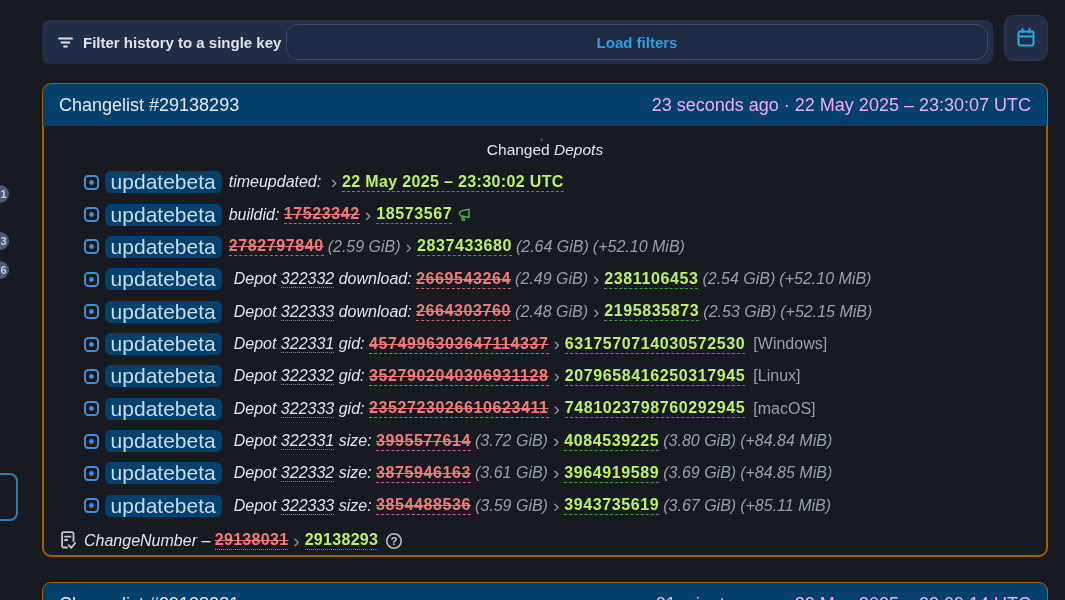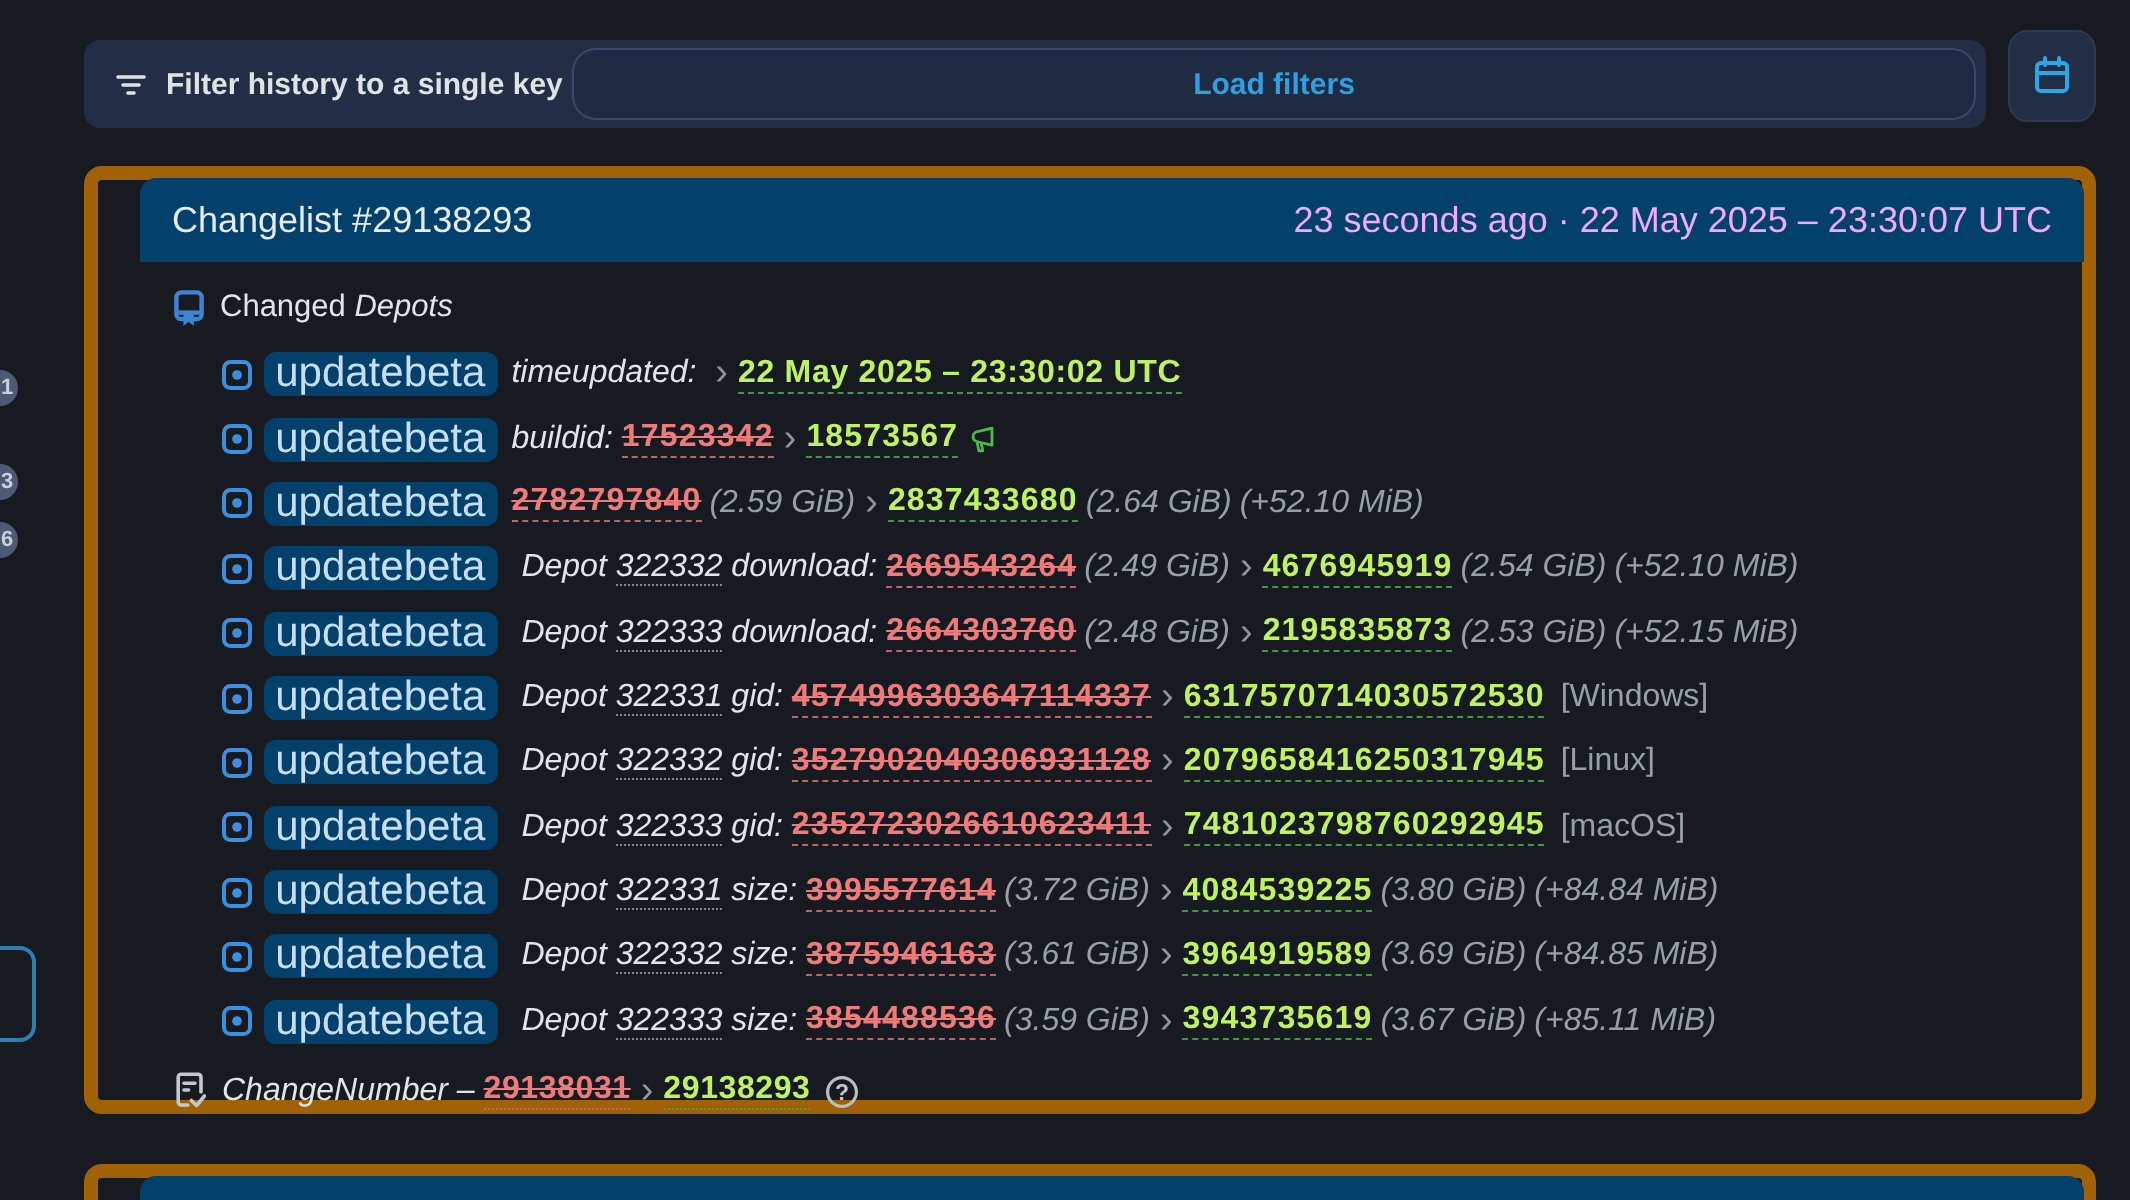--- a/index.html
+++ b/index.html
@@ -23,32 +23,32 @@
     background:#1e2b42; border:1px solid #39486b; border-radius:12px;
     display:flex; align-items:center; justify-content:center;
   }
   .finput span { color:#2f9fe0; font-size:15px; font-weight:700; }
   .calbtn {
     position:absolute; left:1004px; top:15px; width:44px; height:46px;
     background:#212e45; border:1px solid #2c3950; border-radius:10px;
     display:flex; align-items:center; justify-content:center;
   }
   .card { position:absolute; left:42px; width:1006px;
-    border:7px solid #a16207; border-radius:9px; background:#171a21;padding-left:22px; }
+    border:2px solid #a16207; border-radius:9px; background:#171a21; }
   #card1 { top:83px; height:474px; }
   #card2 { top:582px; height:60px; }
   .chead {
     height:42px; background:#03406b; border-radius:8px 8px 0 0;
     display:flex; align-items:center; justify-content:space-between;
     padding:0 16px; margin:-1px -1px 0 -1px;
   }
   .chead .t1 { color:#e8ebee; font-size:18px; }
   .chead .t2 { color:#f0abfc; font-size:18px; }
   .cbody { padding:12px 16px 0 16px; }
-  .sechead { display:flex; align-items:center; height:21px; color:#e2e5e8; font-size:15.5px; }
+  .sechead { display:flex; align-items:center; height:21px; color:#e2e5e8; font-size:15.5px;flex-direction:column; }
   .sechead svg { margin-right:8px; }
   .row { display:flex; align-items:center; height:22px; margin-top:10.35px; margin-left:23.6px; font-size:16px; white-space:nowrap;}
   .row.first { margin-top:12.3px; }
   .ric { flex:0 0 auto; }
   .badge {
     display:inline-flex; align-items:center; height:22px; padding:0 6px;
     background:#03406b; border-radius:6px; color:#c7ddf1; font-size:21px;
     margin-left:6px; margin-right:7px;
   }
   .lbl { font-style:italic; color:#e2e5e8; }
@@ -156,21 +156,21 @@
         <div class="row">
           <svg class="ric" width="15" height="15" viewBox="0 0 15 15" fill="none">
             <rect x="1" y="1" width="13" height="13" rx="3.2" stroke="#3d8ede" stroke-width="2"></rect>
             <circle cx="7.5" cy="7.5" r="2.4" fill="#3d8ede"></circle>
           </svg>
           <span class="badge">updatebeta</span>
           <span class="lbl dlbl">Depot <span class="du">322332</span> download:&nbsp;</span>
           <span class="old ">2669543264</span>
           <span class="gry">(2.49 GiB)</span>
           <span class="sep">›</span>
-          <span class="new ">4676945919</span>
+          <span class="new ">2381106453</span>
           <span class="gry">(2.54 GiB)</span>
           <span class="gry">(+52.10 MiB)</span>
         </div>
         <div class="row">
           <svg class="ric" width="15" height="15" viewBox="0 0 15 15" fill="none">
             <rect x="1" y="1" width="13" height="13" rx="3.2" stroke="#3d8ede" stroke-width="2"></rect>
             <circle cx="7.5" cy="7.5" r="2.4" fill="#3d8ede"></circle>
           </svg>
           <span class="badge">updatebeta</span>
           <span class="lbl dlbl">Depot <span class="du">322333</span> download:&nbsp;</span>

